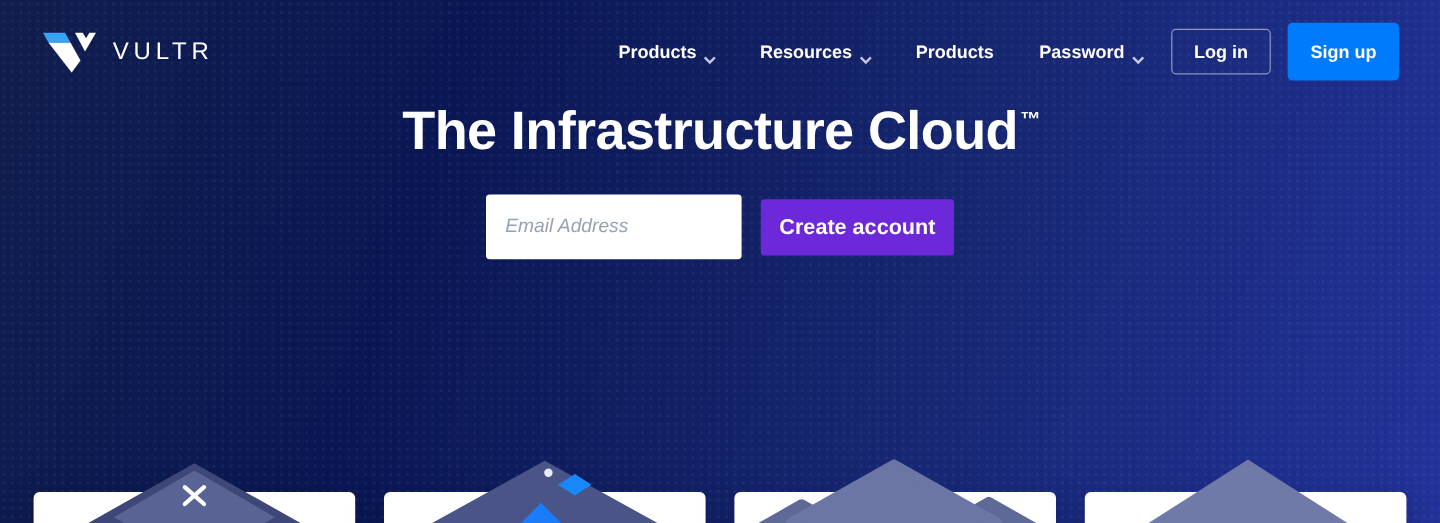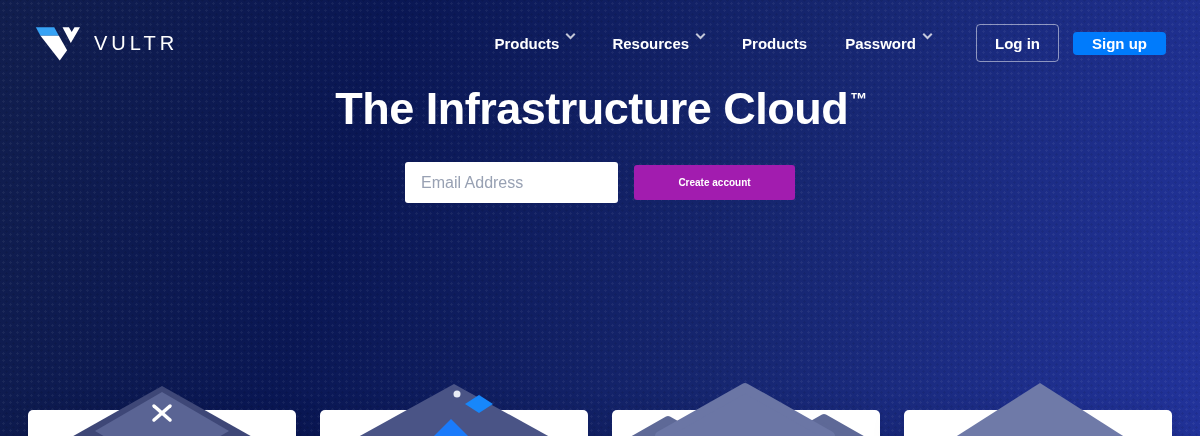--- a/index.html
+++ b/index.html
@@ -25,67 +25,68 @@
     height: 86px; padding: 0 34px;
     display: flex; align-items: center;
   }
   .logo { display: flex; align-items: center; gap: 14px; cursor: pointer; }
   .logo-text {
     color: #ffffff; font-size: 20px; font-weight: 400;
     letter-spacing: 4px;
   }
   .nav { margin-left: auto; display: flex; align-items: center; gap: 38px; }
   .nav-item {
-    display: flex; align-items: flex-start; gap: 8px;
+    display: flex; align-items: flex-end; gap: 8px;
     color: #ffffff; font-size: 15px; font-weight: 600; cursor: pointer;
     white-space: nowrap;
   }
   .chev {
     width: 7px; height: 7px; margin-top: -4px;
     border-right: 2px solid rgba(255,255,255,0.75);
     border-bottom: 2px solid rgba(255,255,255,0.75);
     transform: rotate(45deg);
   }
   .header-buttons { display: flex; align-items: center; gap: 14px; margin-left: 24px; }
   .btn { font-family: "Liberation Sans", sans-serif; cursor: pointer; border-radius: 4px; font-size: 15px; font-weight: 600; }
   .btn-login {
     background: transparent; color: #ffffff;
     border: 1px solid rgba(255,255,255,0.5);
-    padding: 0 18px; height: 38px; margin-left: 21px;
+    padding: 0 18px; height: 38px;
   }
   .btn-signup {
     background: #007bfc; color: #ffffff; border: none;
-    padding: 0 19px; height: 23px;
+    padding: 0 19px; height: 48px;
   }
 
   
   .hero { position: relative; z-index: 4; text-align: center; }
   .hero-title {
     color: #ffffff; font-size: 45px; font-weight: 700; line-height: 1;
     letter-spacing: -0.5px;
   }
   .hero-title sup { font-size: 17px; font-weight: 700; position: relative; top: -3px; left: 2px; }
   .hero-subtitle {
     margin-top: 28px;
     color: #c4cee4; font-size: 21px; font-weight: 400;
   }
   .signup-form {
     margin-top: 31px;
     display: inline-flex; gap: 16px; align-items: center;
   }
   .signup-form input {
-    width: 213px; height: 41px; border: none; border-radius: 3px;
+    width: 213px; height: 54px; border: none; border-radius: 3px;
     background: #ffffff; padding: 0 16px;
     font-family: "Liberation Sans", sans-serif; font-size: 16px; color: #2b3140;
     outline: none;
+    font-style: italic;
   }
   .signup-form input::placeholder { color: #98a1b3; }
   .btn-create {
-    width: 161px; height: 35px; border: none; border-radius: 3px;
-    background: #a21caf; color: #ffffff; font-size: 10px; font-weight: 700;
+    width: 161px; height: 47px; border: none; border-radius: 3px;
+    background: #6d28d9; color: #ffffff; font-size: 18px; font-weight: 700;
   }
 
   
   .cards {
     position: absolute; left: 28px; right: 28px; top: 410px;
     display: flex; gap: 24px; z-index: 3;
   }
   .card {
     position: relative; flex: 1; height: 140px;
     background: #ffffff; border-radius: 5px;

